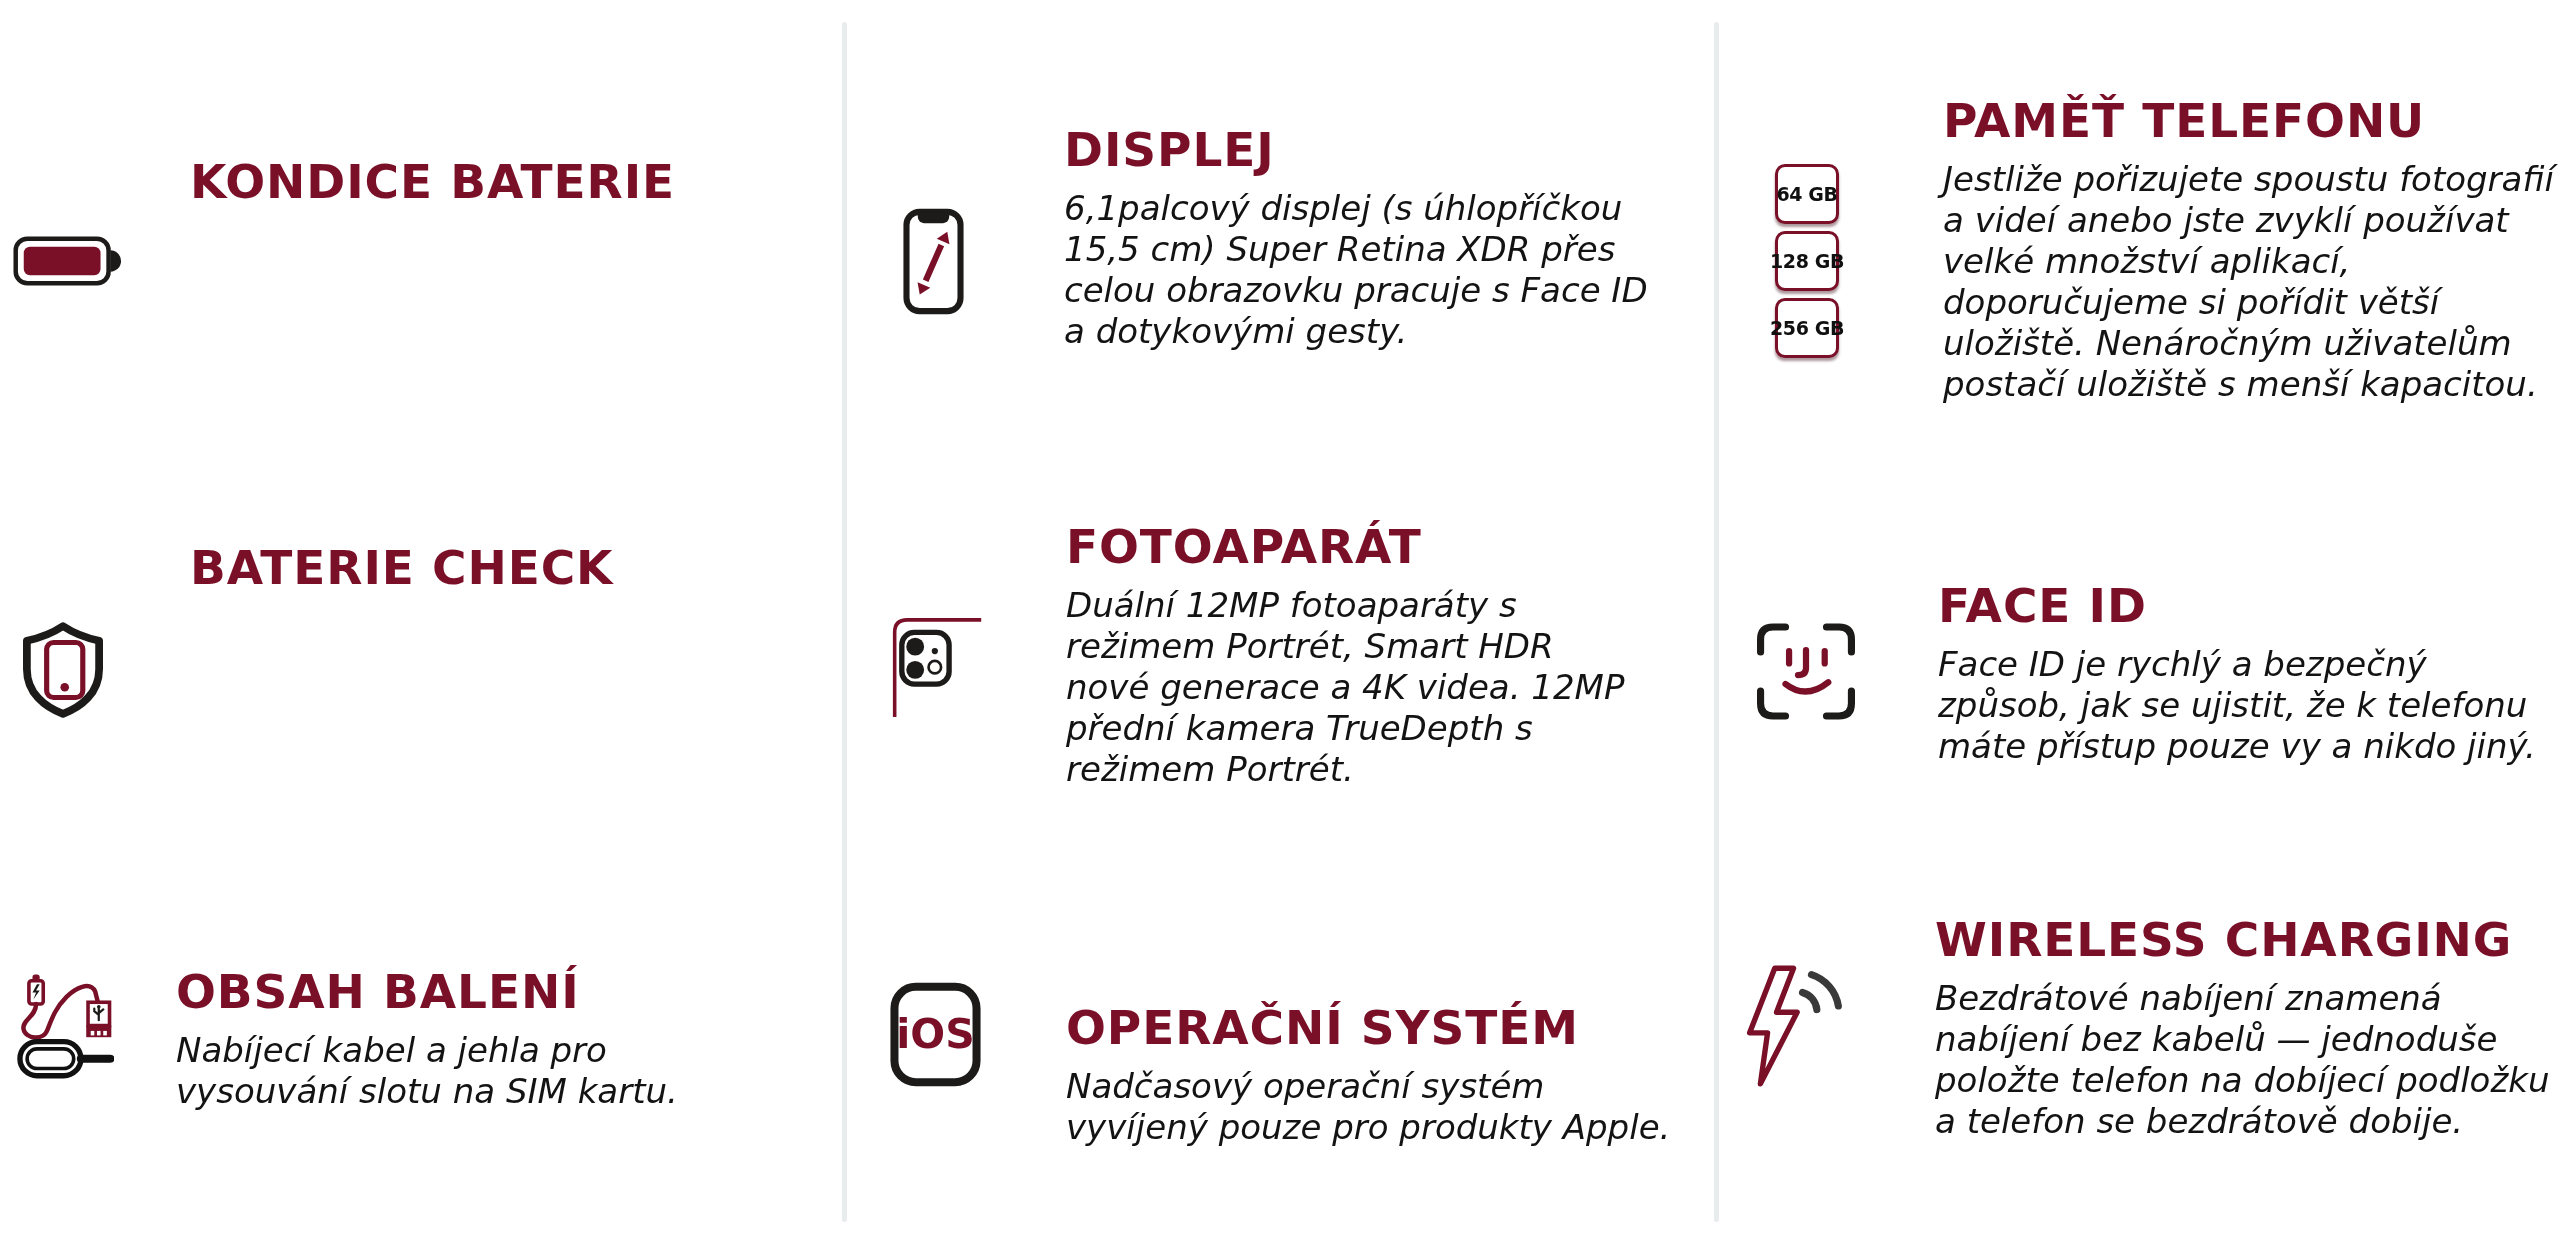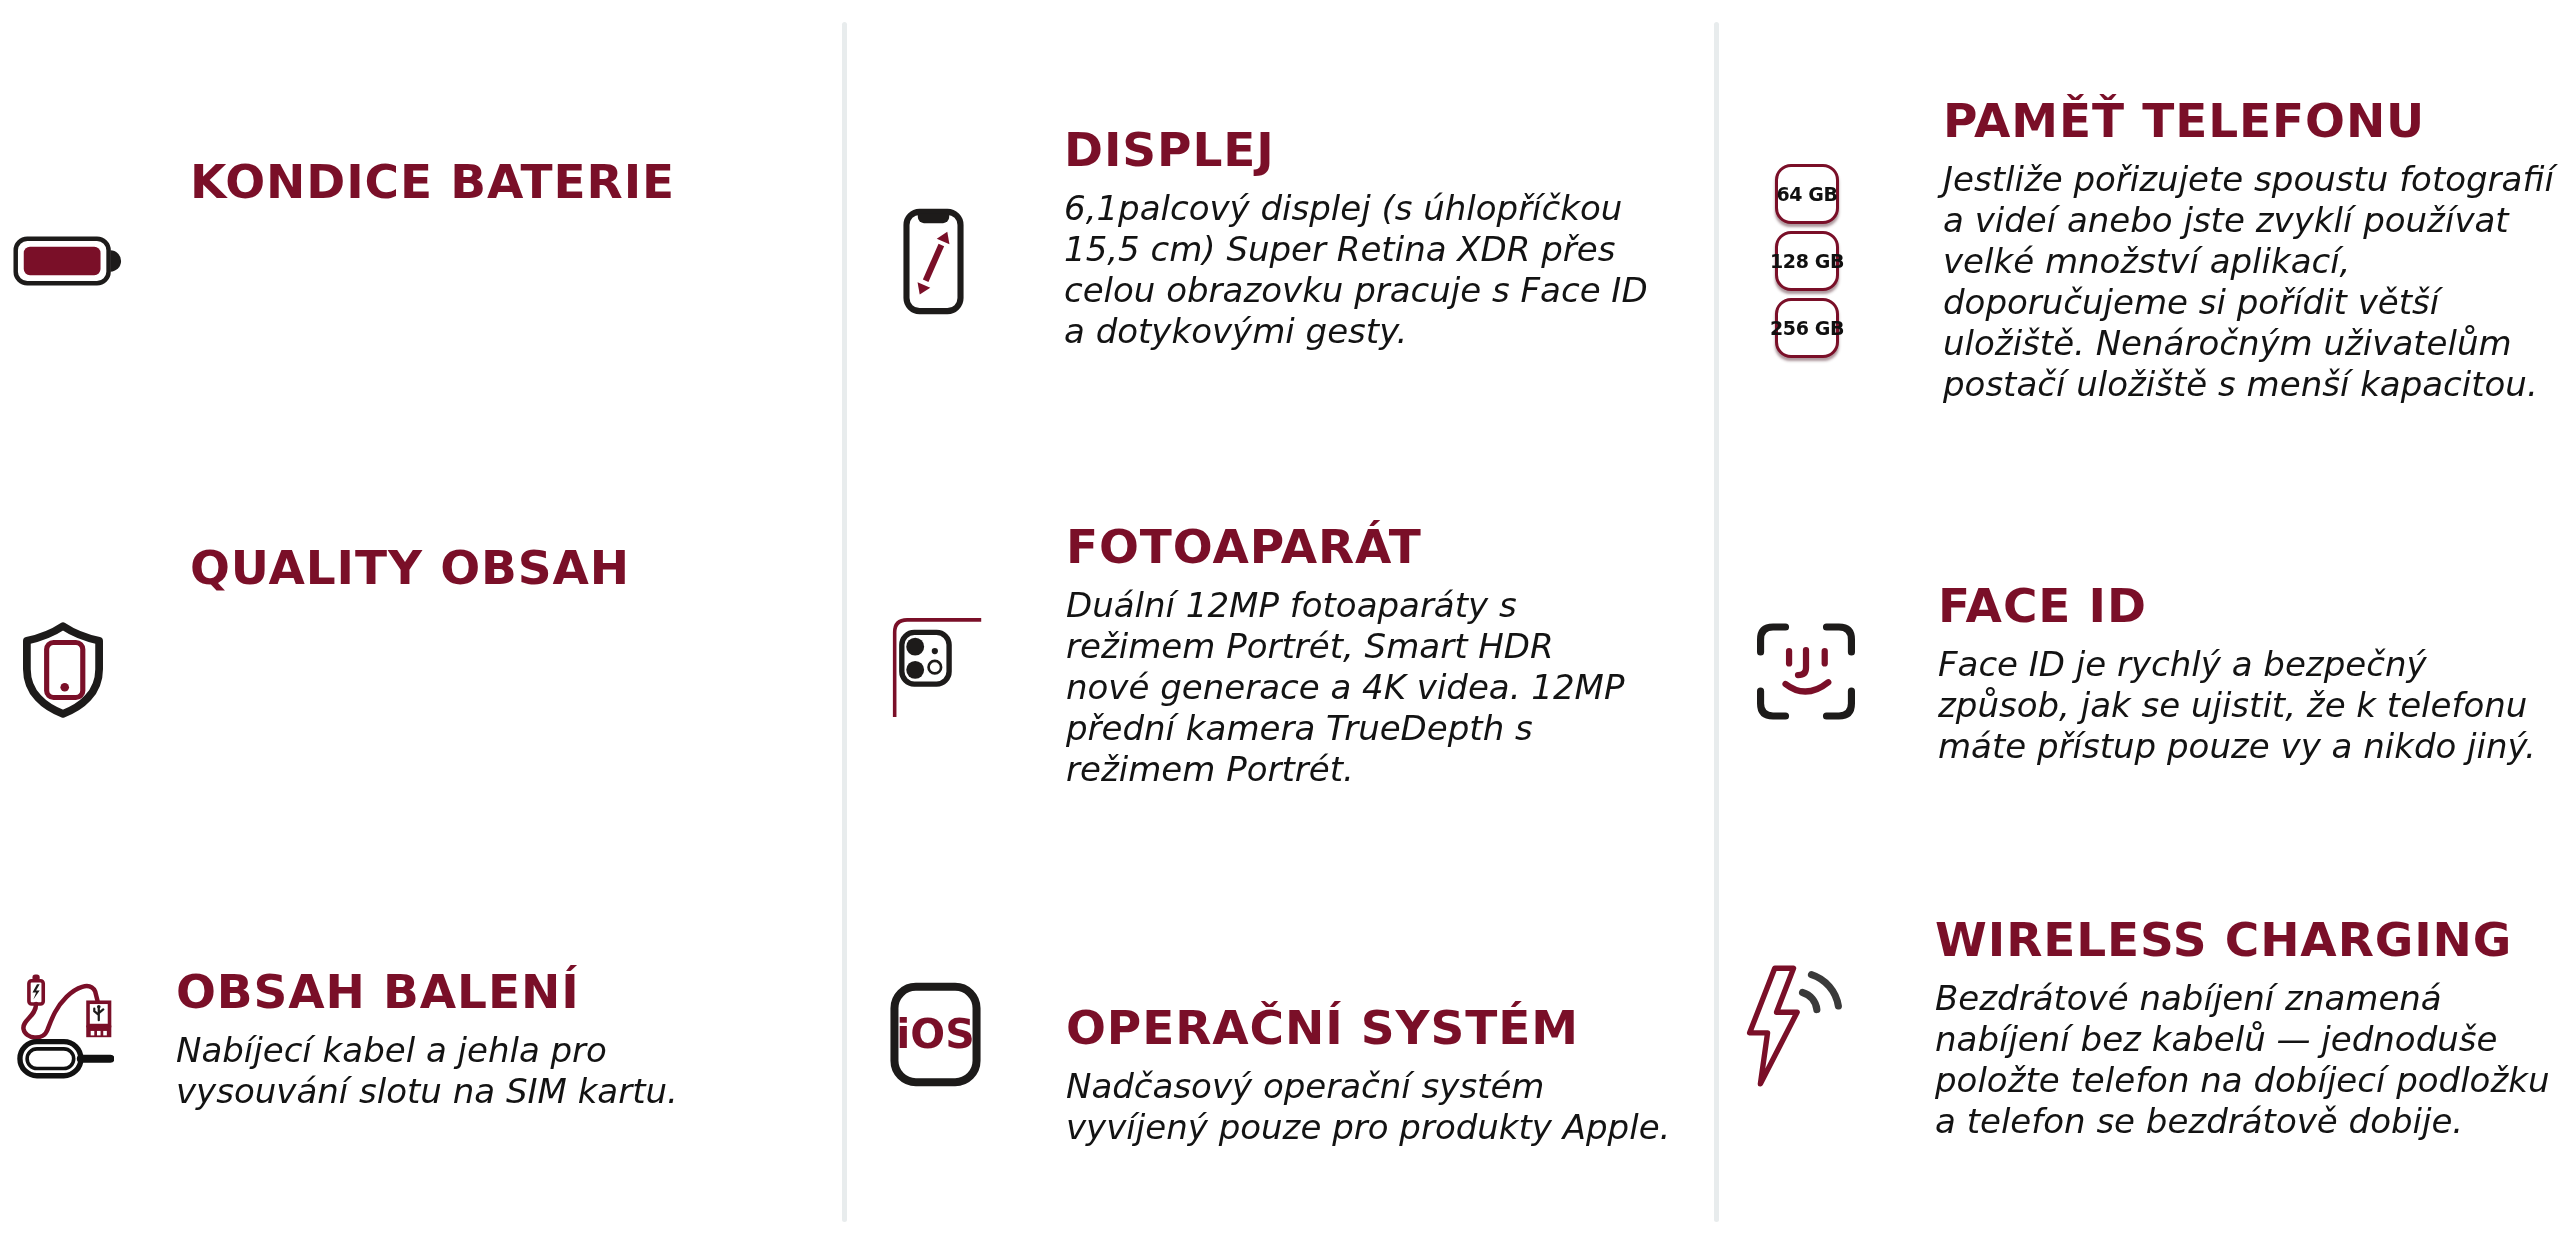--- a/index.html
+++ b/index.html
@@ -61,21 +61,21 @@
 
   .stroke-dark{stroke:var(--icon-dark)}
   .fill-dark{fill:var(--icon-dark)}
   .stroke-accent{stroke:var(--accent)}
   .fill-accent{fill:var(--accent)}
   .stroke-gray{stroke:var(--icon-gray)}
   .stroke-black{stroke:#111}
 
   .storage-box{
     width:64px;height:60px;margin-bottom:7.2px;
-    background:#fff;border:3.6px solid var(--accent);border-radius:16px;
+    background:#fff;border:3.6px solid var(--accent);border-radius:10px;
     box-shadow:0 3.6px 2.7px -0.9px rgba(70,25,35,.45);
     display:flex;align-items:center;justify-content:center;
     font-size:19px;font-weight:700;color:#101010;letter-spacing:-0.4px;
     white-space:nowrap;
   }
   .ios-label{
     font-family:"DejaVu Sans","Liberation Sans",sans-serif;
     font-weight:700;font-size:46px;fill:var(--accent);
   }
 </style>
@@ -96,21 +96,21 @@
   </div>
 </div>
 
 <div class="section">
   <svg class="icon" id="i-shield" width="86" height="100" viewBox="0 0 100 116">
     <path d="M50 7 C 62 15 78 21 92 24 L92 57 C 92 85 71 101 50 109 C 29 101 8 85 8 57 L8 24 C 22 21 38 15 50 7 Z" fill="none" class="stroke-dark" stroke-width="9" stroke-linejoin="round"></path>
     <rect x="31" y="26" width="42" height="64" rx="8" fill="none" class="stroke-accent" stroke-width="6"></rect>
     <circle cx="52" cy="78" r="5" class="fill-accent"></circle>
   </svg>
   <div class="textblock" id="t-quality">
-    <div class="heading">QUALITY OBSAH</div>
+    <div class="heading">BATERIE CHECK</div>
   </div>
 </div>
 
 <div class="section">
   <svg class="icon" id="i-cable" width="103" height="112" viewBox="0 0 115 125">
     <rect x="24" y="5" width="8" height="9" rx="3" class="fill-accent"></rect>
     <rect x="20" y="12" width="16" height="26" rx="3" fill="#fff" class="stroke-accent" stroke-width="4"></rect>
     <path d="M29 16 l-5 9 h4 l-3 8 l7 -10 h-4 l4 -7 z" class="fill-dark"></path>
     <path d="M28 38 C 28 52 12 56 14 66 C 16 77 36 80 41 66 C 46 53 50 42 62 30 C 72 20 88 12 94 24 L97 36" fill="none" class="stroke-accent" stroke-width="5" stroke-linecap="round"></path>
     <rect x="86" y="36" width="24" height="26" fill="#fff" class="stroke-accent" stroke-width="4"></rect>

